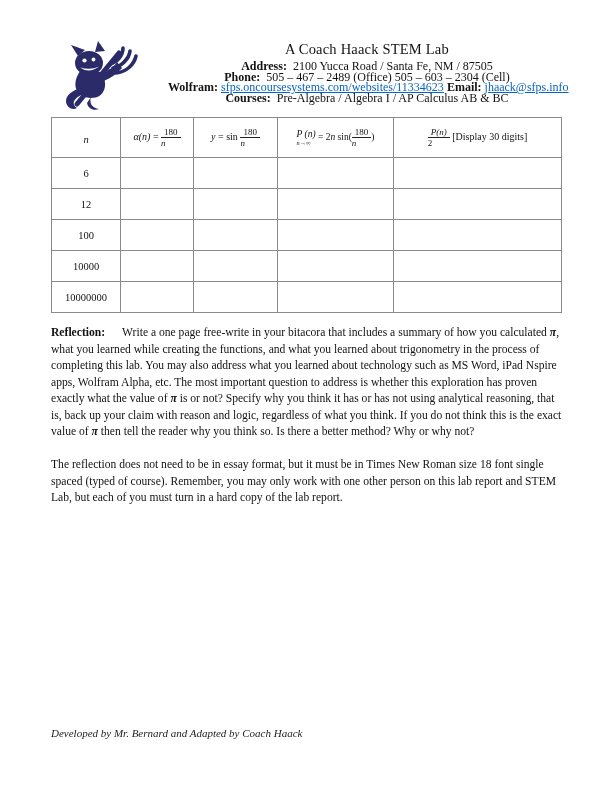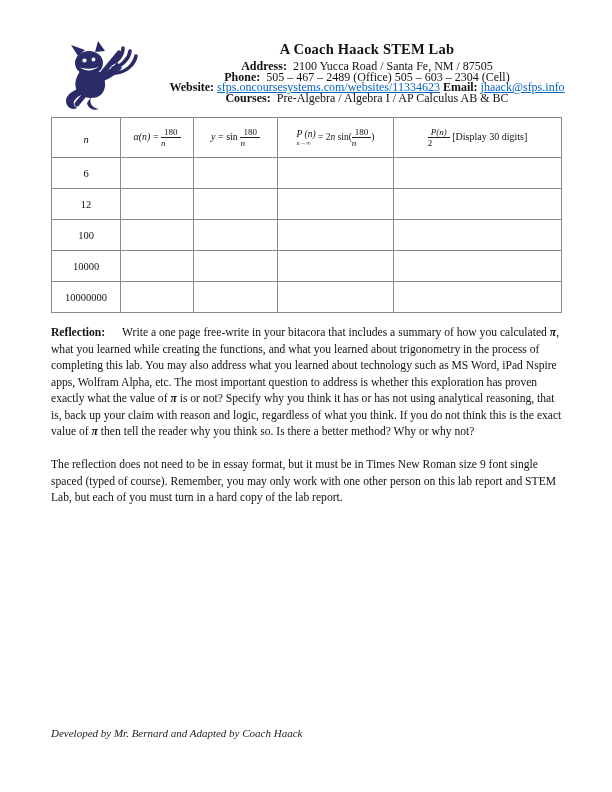--- a/index.html
+++ b/index.html
@@ -4,21 +4,21 @@
 <style>
   html, body { margin:0; padding:0; }
   body {
     width:612px; height:792px; background:#ffffff; position:relative;
     font-family:"Liberation Serif", serif; color:#121212; overflow:hidden;
   }
 
   
   .logo-box { position:absolute; left:60px; top:40px; width:80px; height:74px; }
   .header-block { position:absolute; left:168px; top:41px; width:398px; text-align:center; }
-  .doc-title { font-size:14.5px; font-weight:bold; letter-spacing:.2px; margin:0 0 3px 0; }
+  .doc-title { font-size:14.5px; font-weight:normal; letter-spacing:.2px; margin:0 0 3px 0; }
   .contact-line { font-size:12px; line-height:10.6px; white-space:nowrap; }
   .contact-line b { font-weight:bold; }
   a.link { color:#0563c1; text-decoration:underline; cursor:pointer; }
 
   
   .lab-table { position:absolute; left:51px; top:117px; border-collapse:collapse; table-layout:fixed; }
   .lab-table td { border:1px solid #8a8a8a; text-align:center; vertical-align:middle; padding:0; overflow:hidden; }
   .hrow td { height:39px; }
   .drow td { height:30px; }
   .math { font-size:10px; white-space:nowrap; }
@@ -68,21 +68,21 @@
       <circle cx="32.5" cy="19.5" r="1.9"></circle>
       <path d="M19 27.5 Q28 34 38 26.5 Q30 30.5 19 27.5 Z"></path>
     </g>
   </svg>
 </div>
 
 <div class="header-block">
   <div class="doc-title">A Coach Haack STEM Lab</div>
   <div class="contact-line"><b>Address:</b>&nbsp; <span>2100 Yucca Road / Santa Fe, NM / 87505</span></div>
   <div class="contact-line"><b>Phone:</b>&nbsp; <span>505 – 467 – 2489 (Office) 505 – 603 – 2304 (Cell)</span></div>
-  <div class="contact-line"><b>Website:</b> <a class="link">sfps.oncoursesystems.com/websites/11334623</a> <b>Email:</b> <a class="link">jhaack@sfps.info</a></div>
+  <div class="contact-line"><b>Wolfram:</b> <a class="link">sfps.oncoursesystems.com/websites/11334623</a> <b>Email:</b> <a class="link">jhaack@sfps.info</a></div>
   <div class="contact-line"><b>Courses:</b>&nbsp; <span>Pre-Algebra / Algebra I / AP Calculus AB &amp; BC</span></div>
 </div>
 
 <table class="lab-table">
   <colgroup>
     <col style="width:69px">
       <col style="width:73px">
       <col style="width:84px">
       <col style="width:116px">
       <col style="width:168px">
@@ -128,16 +128,16 @@
     <td></td>
     <td></td>
     <td></td>
     <td></td>
   </tr>
 </tbody>
   </table>
 
 <div class="body-copy">
   <p class="para"><b class="rlabel">Reflection:</b><span>Write a one page free-write in your bitacora that includes a summary of how you calculated </span><span class="pi">π</span><span>, what you learned while creating the functions, and what you learned about trigonometry in the process of completing this lab.  You may also address what you learned about technology such as MS Word, iPad Nspire apps, Wolfram Alpha, etc.  The most important question to address is whether this exploration has proven exactly what the value of </span><span class="pi">π</span><span> is or not?  Specify why you think it has or has not using analytical reasoning, that is, back up your claim with reason and logic, regardless of what you think.  If you do not think this is the exact value of </span><span class="pi">π</span><span> then tell the reader why you think so.  Is there a better method?  Why or why not?</span></p>
-  <p class="para">The reflection does not need to be in essay format, but it must be in Times New Roman size 9 font single spaced (typed of course).  Remember, you may only work with one other person on this lab report and STEM Lab, but each of you must turn in a hard copy of the lab report.</p>
+  <p class="para">The reflection does not need to be in essay format, but it must be in Times New Roman size 18 font single spaced (typed of course).  Remember, you may only work with one other person on this lab report and STEM Lab, but each of you must turn in a hard copy of the lab report.</p>
 </div>
 
 <div class="footer-credit">Developed by Mr. Bernard and Adapted by Coach Haack</div>
 
 </body></html>

